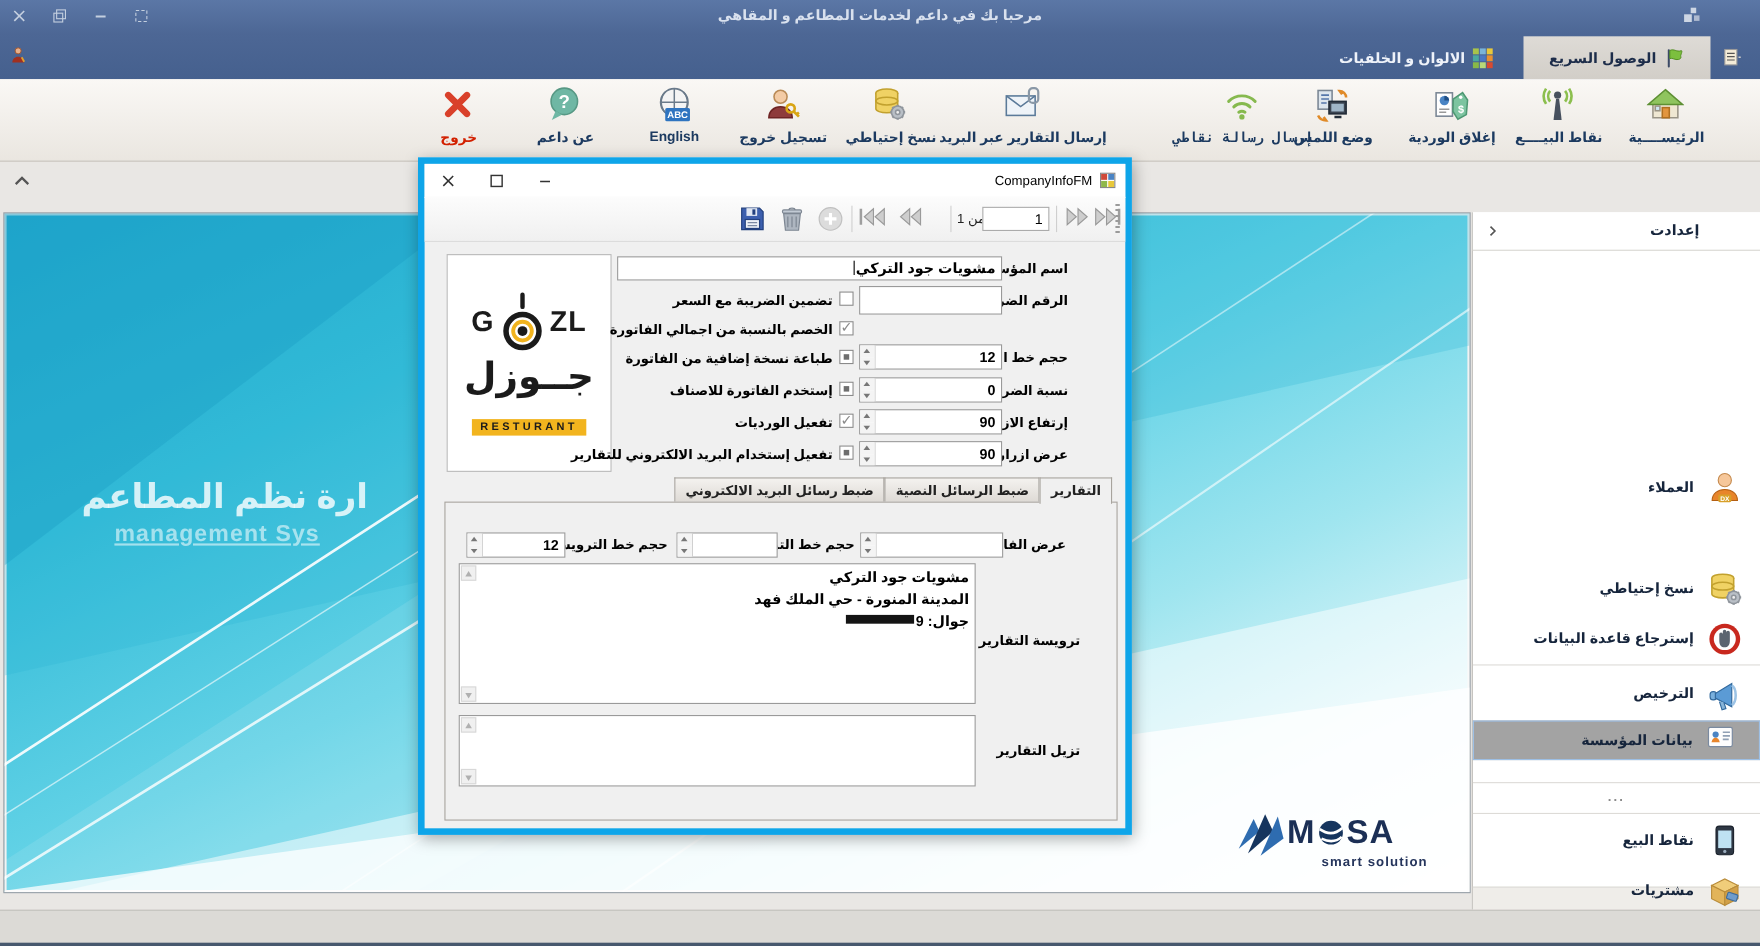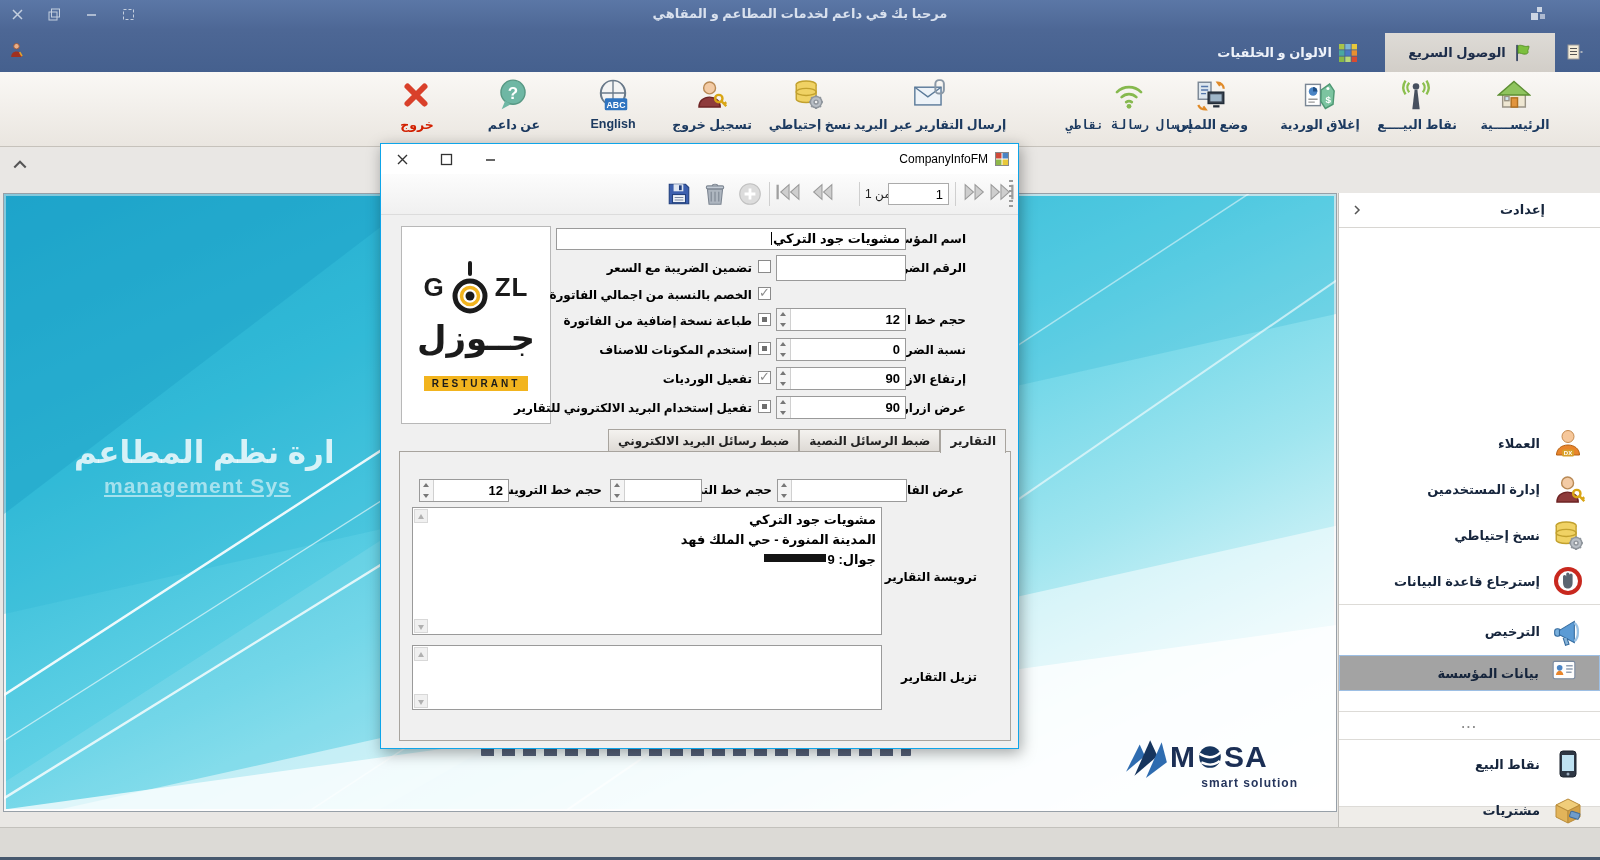--- a/index.html
+++ b/index.html
@@ -40,21 +40,21 @@
   #wm-en{left:100px;top:280px;font-size:21px;font-weight:bold;color:rgba(255,255,255,.55);white-space:nowrap;letter-spacing:1px;text-decoration:underline;}
   #obscured{left:477px;top:553px;width:430px;height:9px;opacity:.8;border-radius:1px;
         background:repeating-linear-gradient(90deg,#2e3c5a 0 13px,rgba(0,0,0,0) 13px 21px);}
   
   #mosa{left:1120px;top:540px;width:180px;height:56px;}
   #mosa .row{display:flex;align-items:center;}
   #mosa .mtxt{font-size:30px;font-weight:bold;color:#1b2f55;letter-spacing:1px;line-height:30px;}
   #mosa .tag{font-size:12px;font-weight:bold;color:#25355c;text-align:right;margin-top:-4px;padding-right:6px;letter-spacing:1px;}
 
   
-  #dlg{left:380px;top:143px;width:637px;height:604px;background:#f0f0f0;border:1px solid #0ea5e9;
+  #dlg{left:380px;top:143px;width:637px;height:604px;background:#f0f0f0;border:6px solid #0ea5e9;
        box-shadow:2px 4px 14px rgba(0,0,0,.35);}
   #dlgtitle{left:0;top:0;width:100%;height:30px;background:#fff;border-bottom:1px solid #e4e4e4;}
   #dlgtitle .wc{position:absolute;top:8px;width:15px;height:15px;color:#333;cursor:pointer;}
   #dlgname{right:30px;top:8px;font-size:12px;color:#000;}
   #dlgicon{right:8px;top:7px;width:16px;height:16px;}
   #dlgnav{left:0;top:30px;width:100%;height:40px;background:linear-gradient(#fcfcfc,#f0f0f0);border-bottom:1px solid #dcdcdc;}
   .nbtn{position:absolute;top:7px;width:26px;height:26px;cursor:pointer;}
   .nsep{position:absolute;top:8px;width:1px;height:24px;background:#cfcfcf;}
   #recbox{left:507px;top:9px;width:61px;height:22px;background:#fff;border:1px solid #ababab;
           font-size:13px;text-align:right;padding:3px 5px 0 0;box-sizing:border-box;}
@@ -508,21 +508,21 @@
   </div>
 
   <div id="cbhost">
       <span class="cb unchecked" style="top: 116px; right: 247px;"></span>
       <span class="cblabel" style="top: 117px; right: 266px;">تضمين الضريبة مع السعر</span>
       <span class="cb checked" style="top: 143px; right: 247px;"></span>
       <span class="cblabel" style="top: 144px; right: 266px;">الخصم بالنسبة من اجمالي الفاتورة</span>
       <span class="cb indeterminate" style="top: 169px; right: 247px;"></span>
       <span class="cblabel" style="top: 170px; right: 266px;">طباعة نسخة إضافية من الفاتورة</span>
       <span class="cb indeterminate" style="top: 198px; right: 247px;"></span>
-      <span class="cblabel" style="top: 199px; right: 266px;">إستخدم المكونات للاصناف</span>
+      <span class="cblabel" style="top: 199px; right: 266px;">إستخدم الفاتورة للاصناف</span>
       <span class="cb checked" style="top: 227px; right: 247px;"></span>
       <span class="cblabel" style="top: 228px; right: 266px;">تفعيل الورديات</span>
       <span class="cb indeterminate" style="top: 256px; right: 247px;"></span>
       <span class="cblabel" style="top: 257px; right: 266px;">تفعيل إستخدام البريد الالكتروني للتقارير</span>
     </div>
 
   <div id="tabstrip">
       <div class="dtab sel">التقارير</div>
       <div class="dtab">ضبط الرسائل النصية</div>
       <div class="dtab">ضبط رسائل البريد الالكتروني</div>
@@ -590,31 +590,20 @@
       <span class="icon">
         <svg viewBox="0 0 32 32" width="32" height="32">
           <circle cx="16" cy="9.5" r="6" fill="#f6c79a" stroke="#c58a4e"></circle>
           <path d="M4.5 28c0-6.2 5.2-10 11.5-10s11.5 3.8 11.5 10z" fill="#e8852b" stroke="#b45f12"></path>
           <rect x="10" y="22.5" width="12" height="7" rx="1.5" fill="#d8a02a"></rect>
           <text x="16" y="28.3" font-size="6" font-weight="bold" fill="#fff" text-anchor="middle">DX</text>
         </svg>
       </span>
       <span class="lbl">العملاء</span>
     </div>
-    <div class="sbitem" style="top: 273px; height: 46px;">
-      <span class="icon">
-        <svg viewBox="0 0 24 24" width="34" height="34">
-          <circle cx="11" cy="7" r="4.2" fill="#f3cba5" stroke="#b98a56"></circle>
-          <path d="M3.5 20.5c0-4.2 3.2-7 7.5-7 4.2 0 7.5 2.8 7.5 7z" fill="#8e3b3b" stroke="#6e2424"></path>
-          <circle cx="17.5" cy="14.5" r="2.6" fill="none" stroke="#d9a514" stroke-width="1.7"></circle>
-          <path d="M19.5 16.5l3.3 3.3M21.3 18.3l1.5-1.2" stroke="#d9a514" stroke-width="1.7" fill="none"></path>
-        </svg>
-      </span>
-      <span class="lbl">إدارة المستخدمين</span>
-    </div>
     <div class="sbitem" style="top: 319px; height: 46px;">
       <span class="icon">
         <svg viewBox="0 0 24 24" width="34" height="34">
           <ellipse cx="10" cy="4.6" rx="7" ry="2.5" fill="#f0d264" stroke="#c2a12e"></ellipse>
           <path d="M3 4.6v10.2c0 1.4 3.1 2.5 7 2.5s7-1.1 7-2.5V4.6" fill="#f0d264" stroke="#c2a12e"></path>
           <ellipse cx="10" cy="9.8" rx="7" ry="2.5" fill="none" stroke="#c2a12e"></ellipse>
           <path d="M17 12.2v9.6M12.2 17h9.6M13.6 13.6l6.8 6.8M20.4 13.6l-6.8 6.8" stroke="#8f959c" stroke-width="1.5"></path>
           <circle cx="17" cy="17" r="4" fill="#b9bfc6" stroke="#8f959c"></circle>
           <circle cx="17" cy="17" r="1.4" fill="#eee" stroke="#8f959c"></circle>
         </svg>

